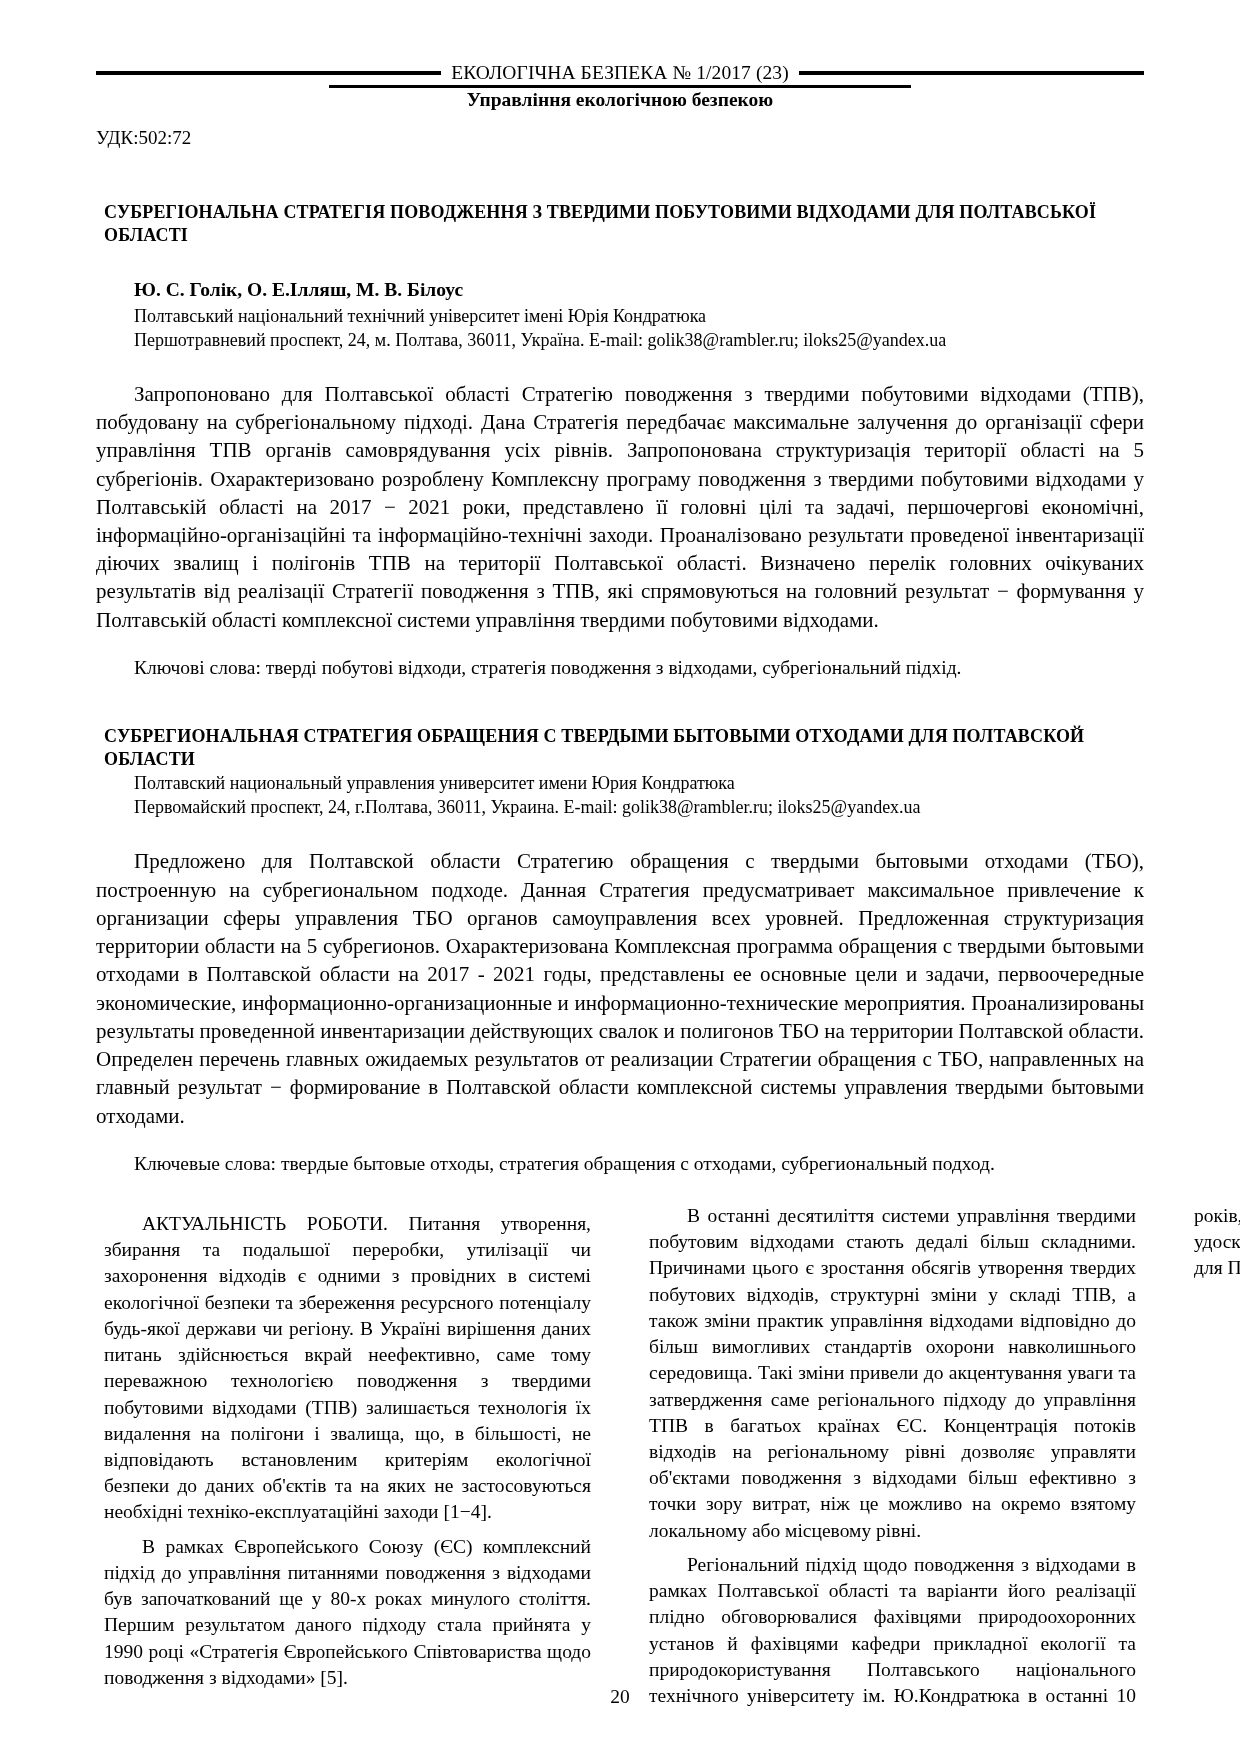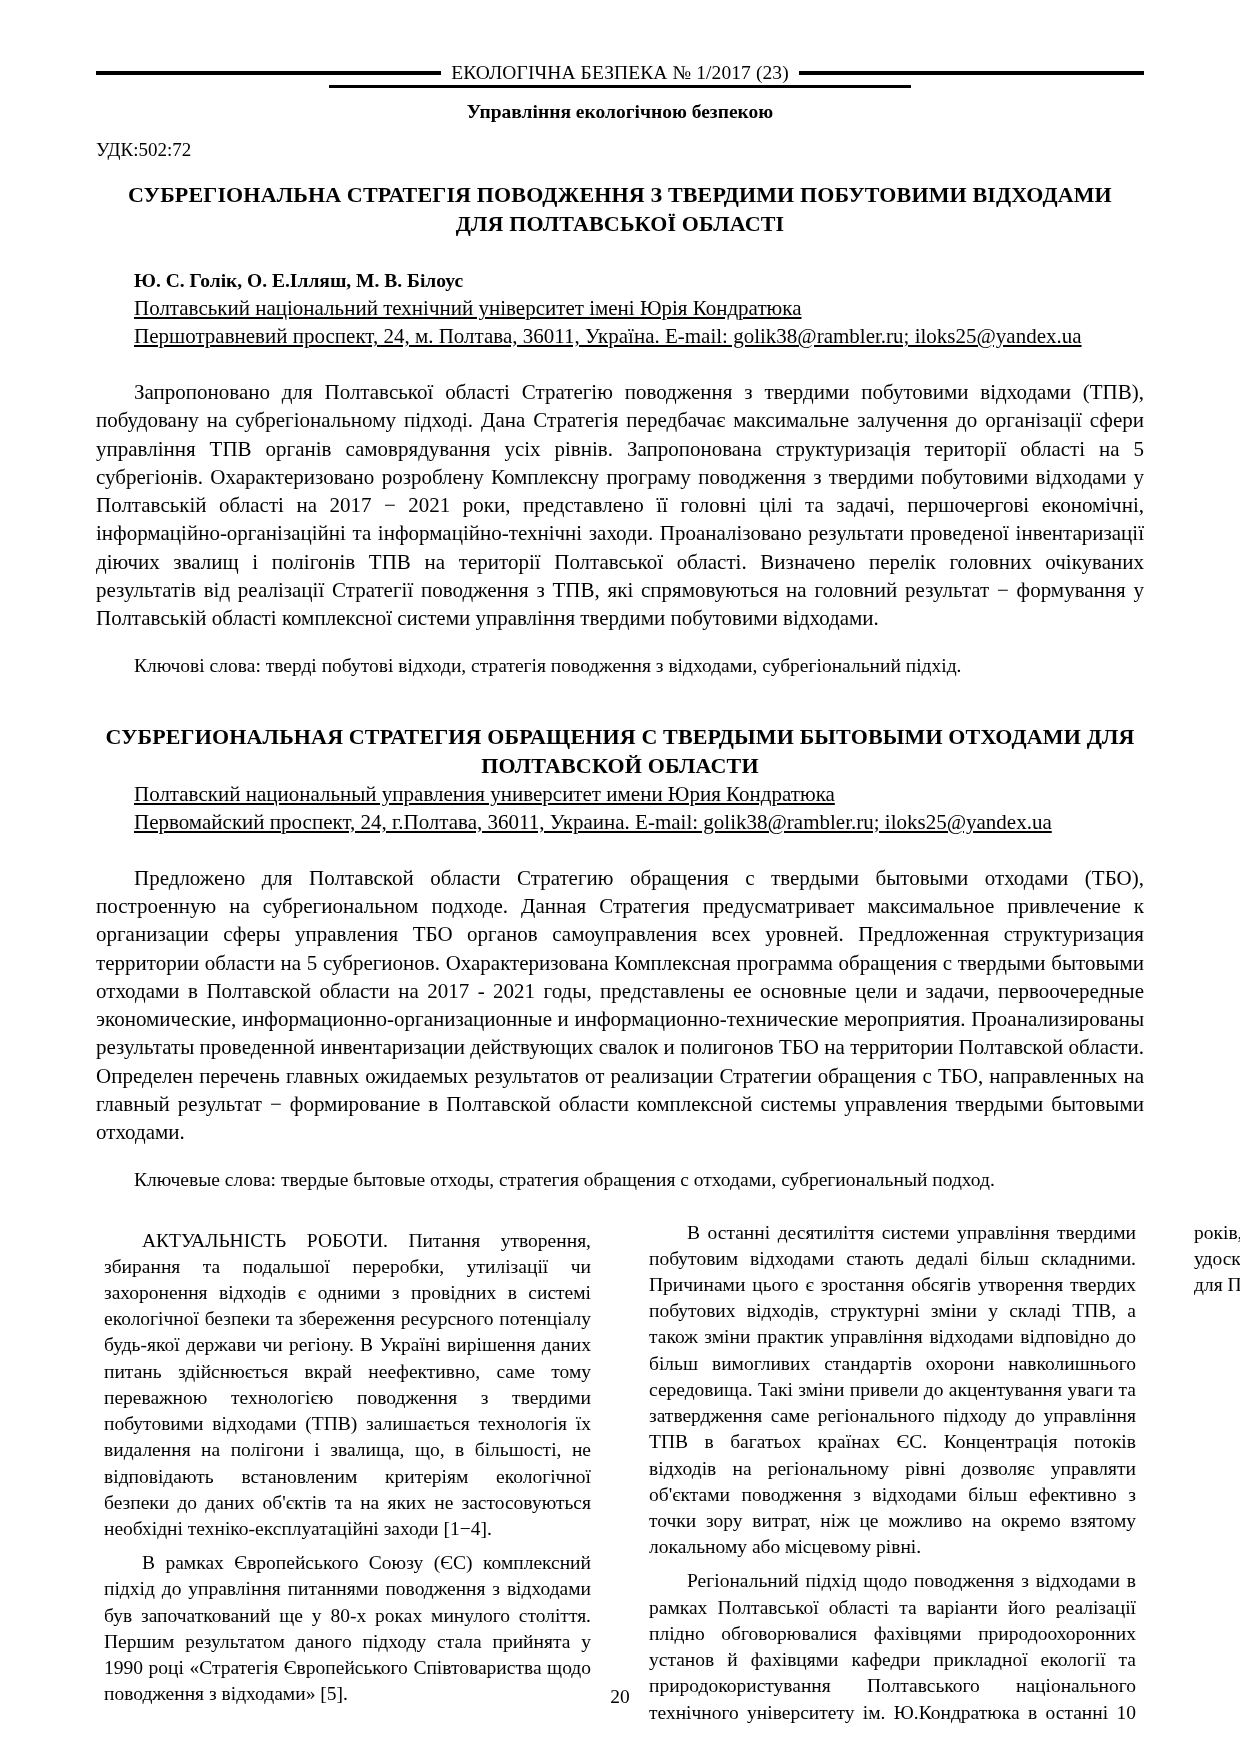--- a/index.html
+++ b/index.html
@@ -42,58 +42,57 @@
     white-space: nowrap;
     flex: 0 0 auto;
   }
   .runhead-sub {
     text-align: center;
     font-weight: bold;
     font-size: 19.5px;
     border-top: 3px solid #000;
     width: 582px;
     margin: 0 auto;
-    padding-top: 13px;
+    padding-top: 1px;
     line-height: 1.15;
   }
 
   
   .udk {
     font-size: 19px;
     margin-top: 16px;
     margin-bottom: 0;
     text-align: left;
   }
 
   
   .doc-title {
-    text-align: center;
+    text-align: left;
     font-weight: bold;
-    font-size: 22px;
+    font-size: 18px;
     line-height: 1.28;
-    margin: 20px 8px 0 8px;
+    margin: 52px 8px 0 8px;
     letter-spacing: .15px;
   }
   .doc-title.ru {
     margin-top: 44px;
   }
 
   
   .authors {
     font-weight: bold;
     font-size: 19.5px;
     margin-top: 30px;
     padding-left: 38px;
     line-height: 1.34;
   }
   .affil {
-    font-size: 21px;
+    font-size: 18px;
     padding-left: 38px;
     line-height: 1.34;
-    text-decoration: underline;
   }
   .affil.addr {
     padding-left: 38px;
   }
 
   
   .abstract {
     font-size: 21px;
     text-align: justify;
     text-justify: inter-word;

